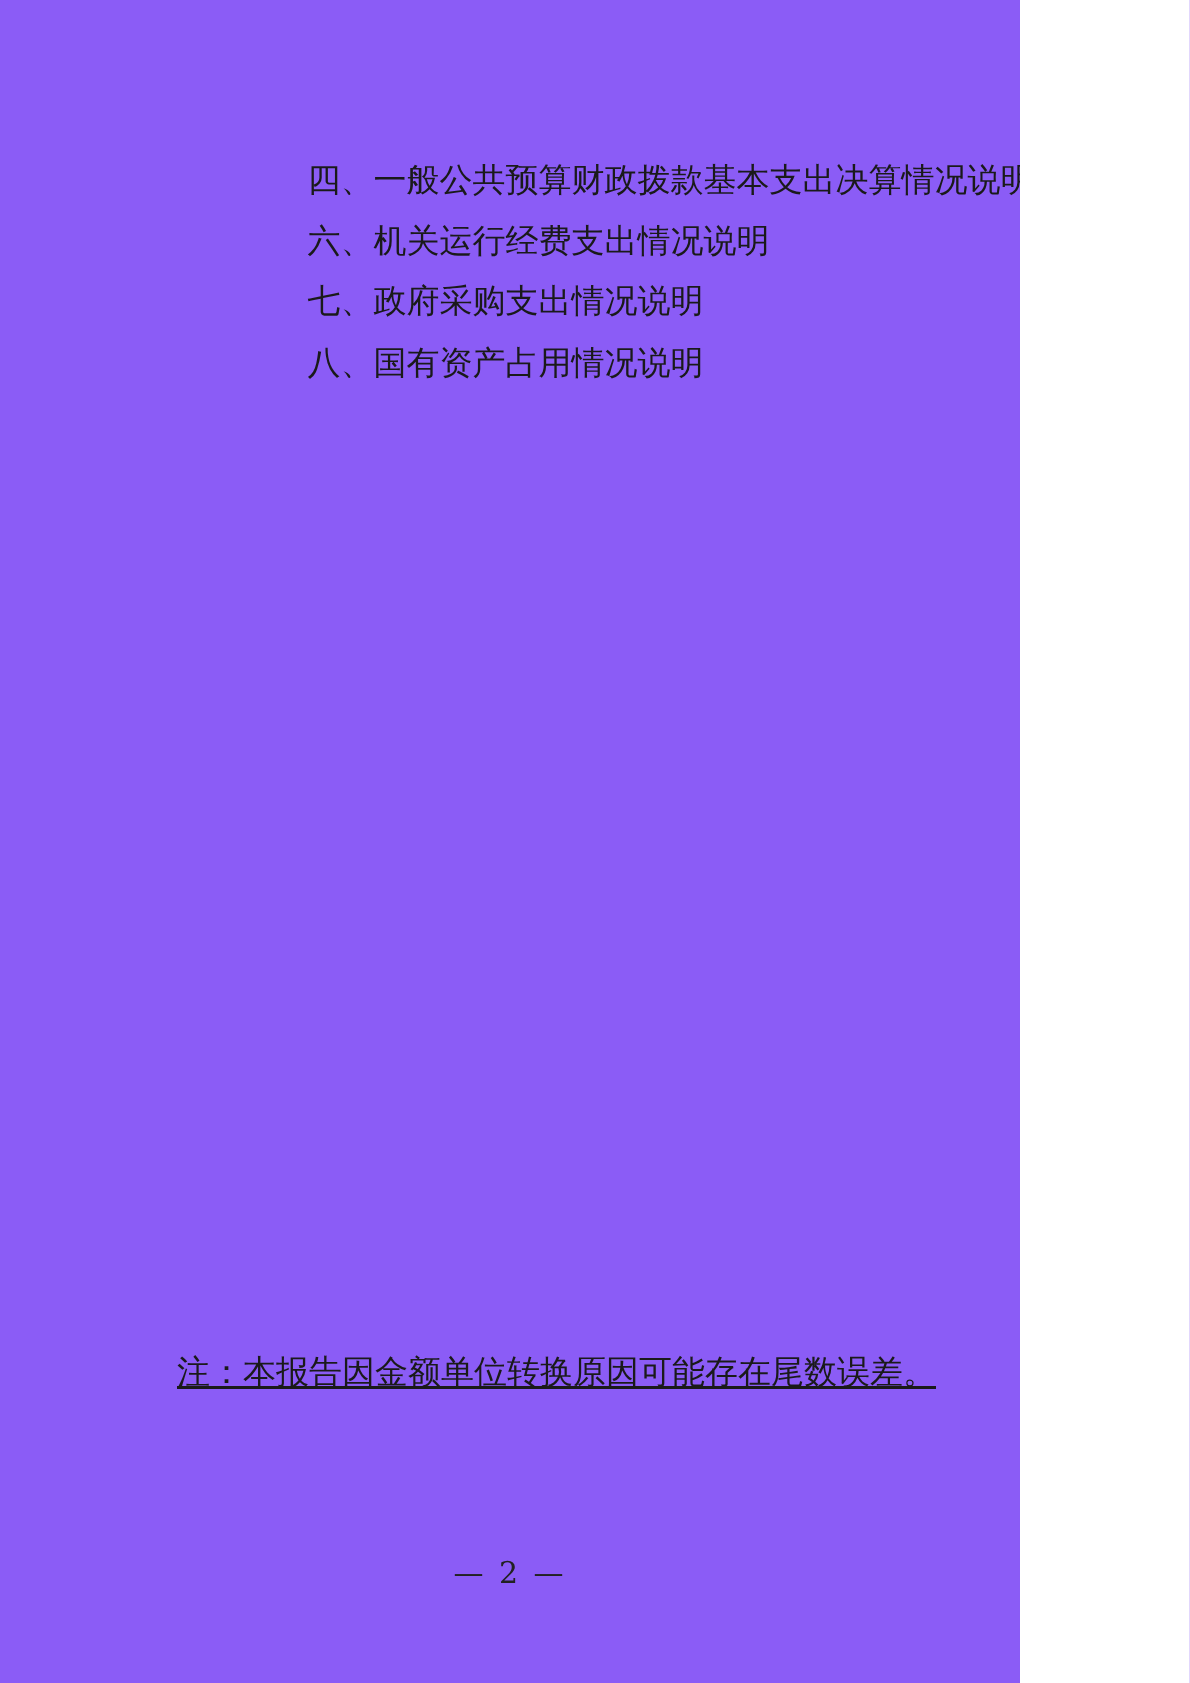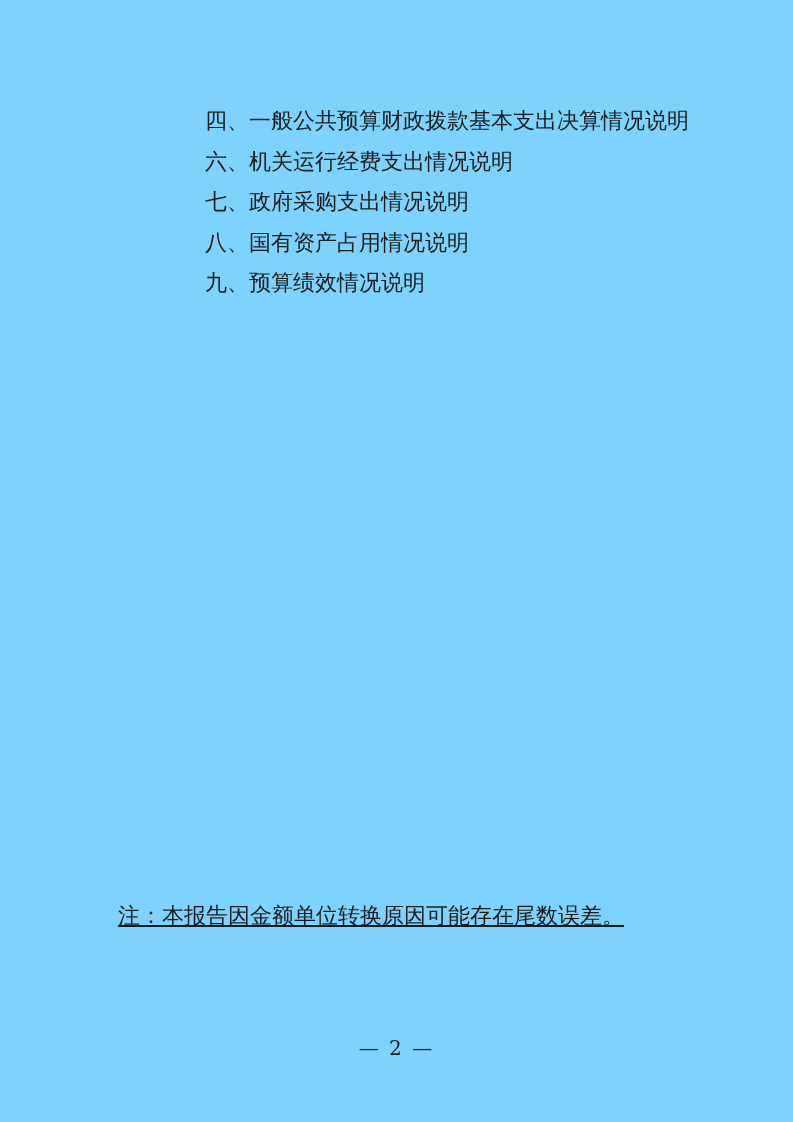--- a/index.html
+++ b/index.html
@@ -2,23 +2,23 @@
 <html><head>
 <meta charset="utf-8">
 <style>
   html, body {
     margin: 0;
     padding: 0;
     background: #ffffff;
   }
   .page {
     position: relative;
-    width: 793px;
+    width: 680px;
     height: 1122px;
-    background: #7dd3fc;
+    background: #8b5cf6;
     overflow: hidden;
     color: #1a1a1a;
     font-family: "DejaVu Serif", "Liberation Serif", serif;
   }
   .toc-list {
     position: absolute;
     top: 101px;
     left: 205px;
     right: 60px;
   }
@@ -65,21 +65,20 @@
 </head>
 <body>
 
 <div class="page">
 
   <div class="toc-list">
     <div class="toc-item">四、一般公共预算财政拨款基本支出决算情况说明</div>
     <div class="toc-item">六、机关运行经费支出情况说明</div>
     <div class="toc-item">七、政府采购支出情况说明</div>
     <div class="toc-item">八、国有资产占用情况说明</div>
-    <div class="toc-item">九、预算绩效情况说明</div>
   </div>
 
 
   <div class="footnote">注：本报告因金额单位转换原因可能存在尾数误差。</div>
 
   <div class="page-footer">— 2 —</div>
 
 </div>
 
 </body></html>

